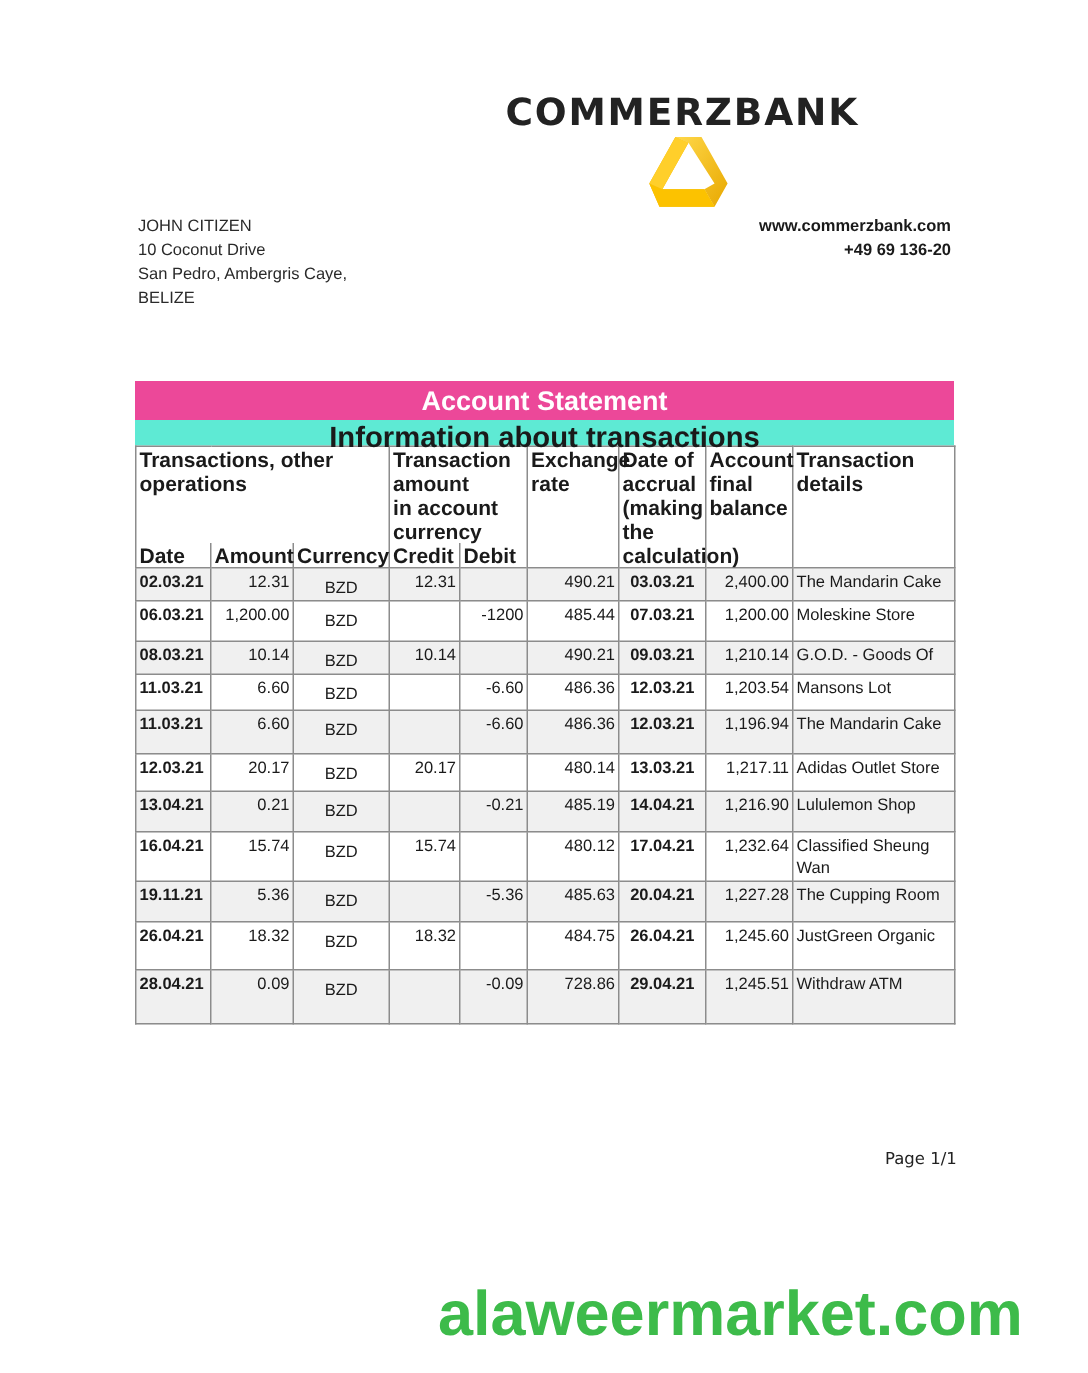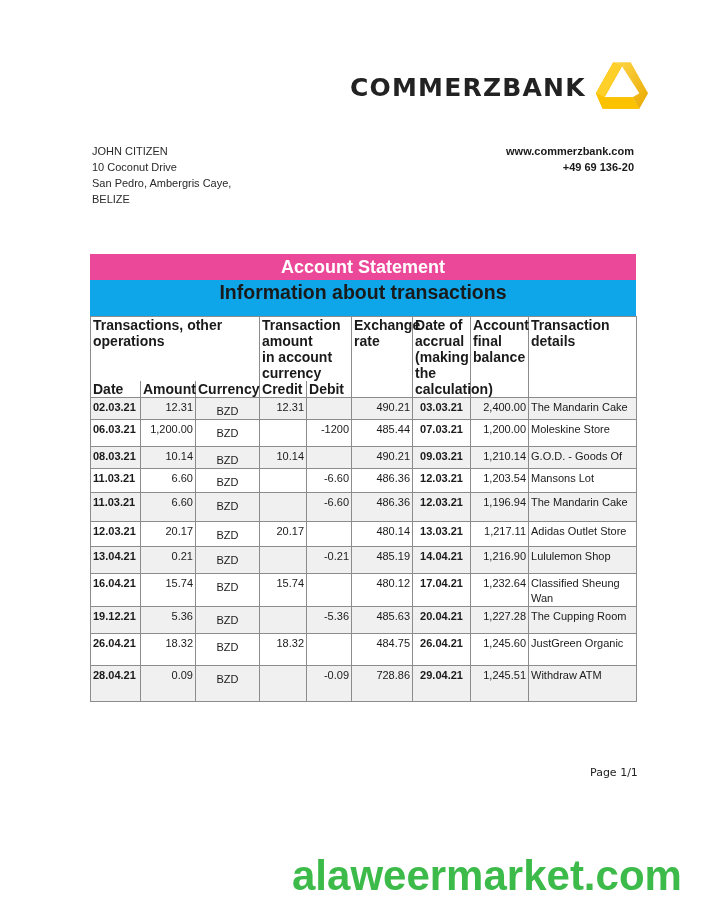--- a/index.html
+++ b/index.html
@@ -1,38 +1,38 @@
 <!DOCTYPE html>
 <html><head>
 <meta charset="utf-8">
 <style>
   html, body { margin: 0; padding: 0; }
   body {
     width: 725px; height: 915px; background: #ffffff; position: relative; overflow: hidden;
     font-family: "Liberation Sans", "DejaVu Sans", sans-serif; color: #1a1a1a;
   }
-  .logo { position: absolute; left: 350px; top: 60px; display: flex; align-items: center; }
+  .logo { position: absolute; left: 337px; top: 60px; display: flex; align-items: center; flex-direction: column; }
   .logo-text {
     font-family: "DejaVu Sans", "Liberation Sans", sans-serif; font-weight: bold;
     font-size: 25px; letter-spacing: 1.2px; color: #222222;
   }
   .logo-mark { margin-left: 6px; width: 58px; height: 55px; }
 
   .addr { position: absolute; left: 92px; top: 143px; font-size: 11px; line-height: 16px; color: #2a2a2a; }
   .addr .name { font-weight: normal; }
   .contact { position: absolute; right: 91px; top: 143px; font-size: 11px; line-height: 16px; font-weight: bold; text-align: right; color: #1a1a1a; }
 
   .stmt { position: absolute; left: 90px; top: 254px; width: 546px; }
   .band-blue {
     background: #ec4899; color: #ffffff; text-align: center; font-weight: bold;
     font-size: 18px; height: 26px; line-height: 26px;
   }
   .band-yellow {
-    background: #0ea5e9; color: #1a1a1a; text-align: center; font-weight: bold;
-    font-size: 19.5px; height: 36px; line-height: 24px;
+    background: #5eead4; color: #1a1a1a; text-align: center; font-weight: bold;
+    font-size: 19.5px; height: 17px; line-height: 24px;
   }
 
   table.tx { border-collapse: collapse; width: 546px; table-layout: fixed; font-size: 11px; }
   table.tx td, table.tx th { border: 1px solid #8c8c8c; padding: 0 2px; vertical-align: top; }
   table.tx th { font-weight: bold; text-align: left; font-size: 14px; line-height: 16px; }
   table.tx th.nb { border-bottom: none; }
   table.tx th.nt { border-top: none; }
   table.tx td { line-height: 15px; padding-top: 2px; }
   tr.gray td { background: #f0f0f0; }
   .b { font-weight: bold; }
@@ -211,21 +211,21 @@
           <td class="r">15.74</td>
           <td class="c cur">BZD</td>
           <td class="r">15.74</td>
           <td class="r"></td>
           <td class="r">480.12</td>
           <td class="b c">17.04.21</td>
           <td class="r">1,232.64</td>
           <td class="">Classified Sheung Wan</td>
         </tr>
         <tr class="gray" style="height: 27px;">
-          <td class="b">19.12.21</td>
+          <td class="b">19.11.21</td>
           <td class="r">5.36</td>
           <td class="c cur">BZD</td>
           <td class="r"></td>
           <td class="r">-5.36</td>
           <td class="r">485.63</td>
           <td class="b c">20.04.21</td>
           <td class="r">1,227.28</td>
           <td class="">The Cupping Room</td>
         </tr>
         <tr style="height: 32px;">

